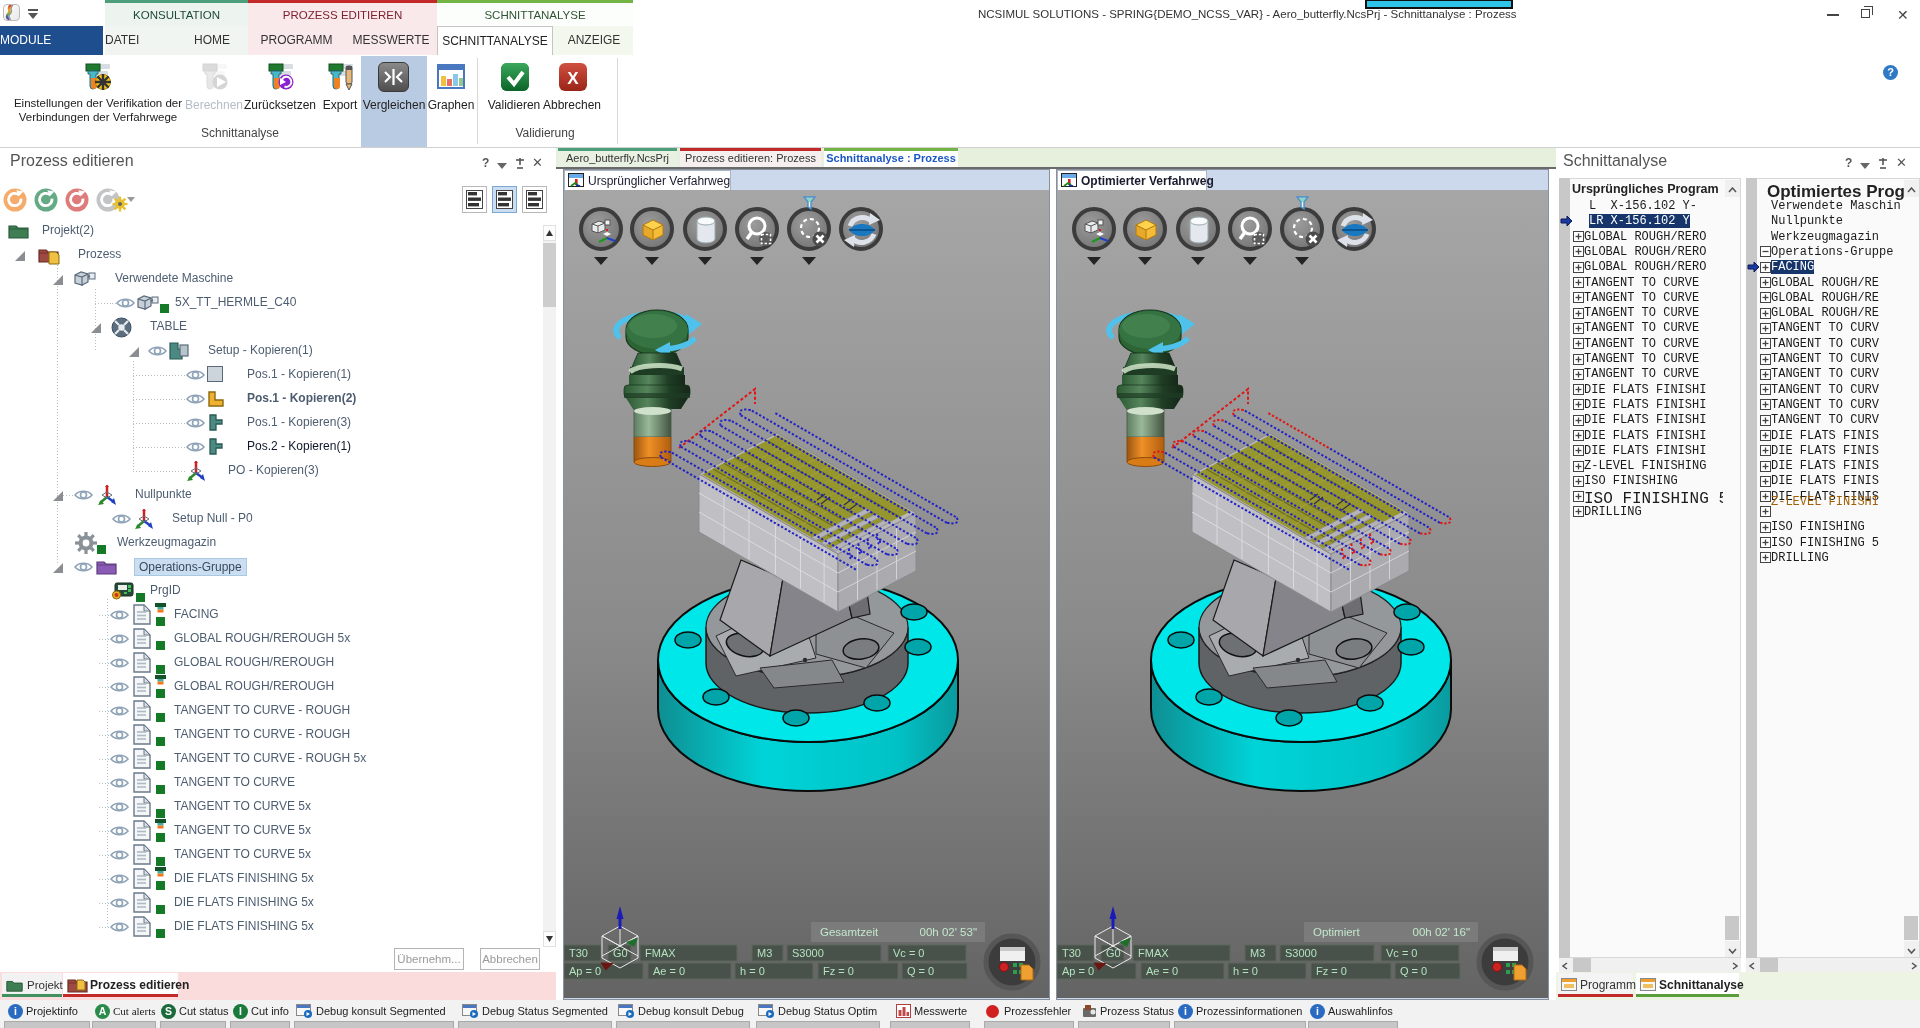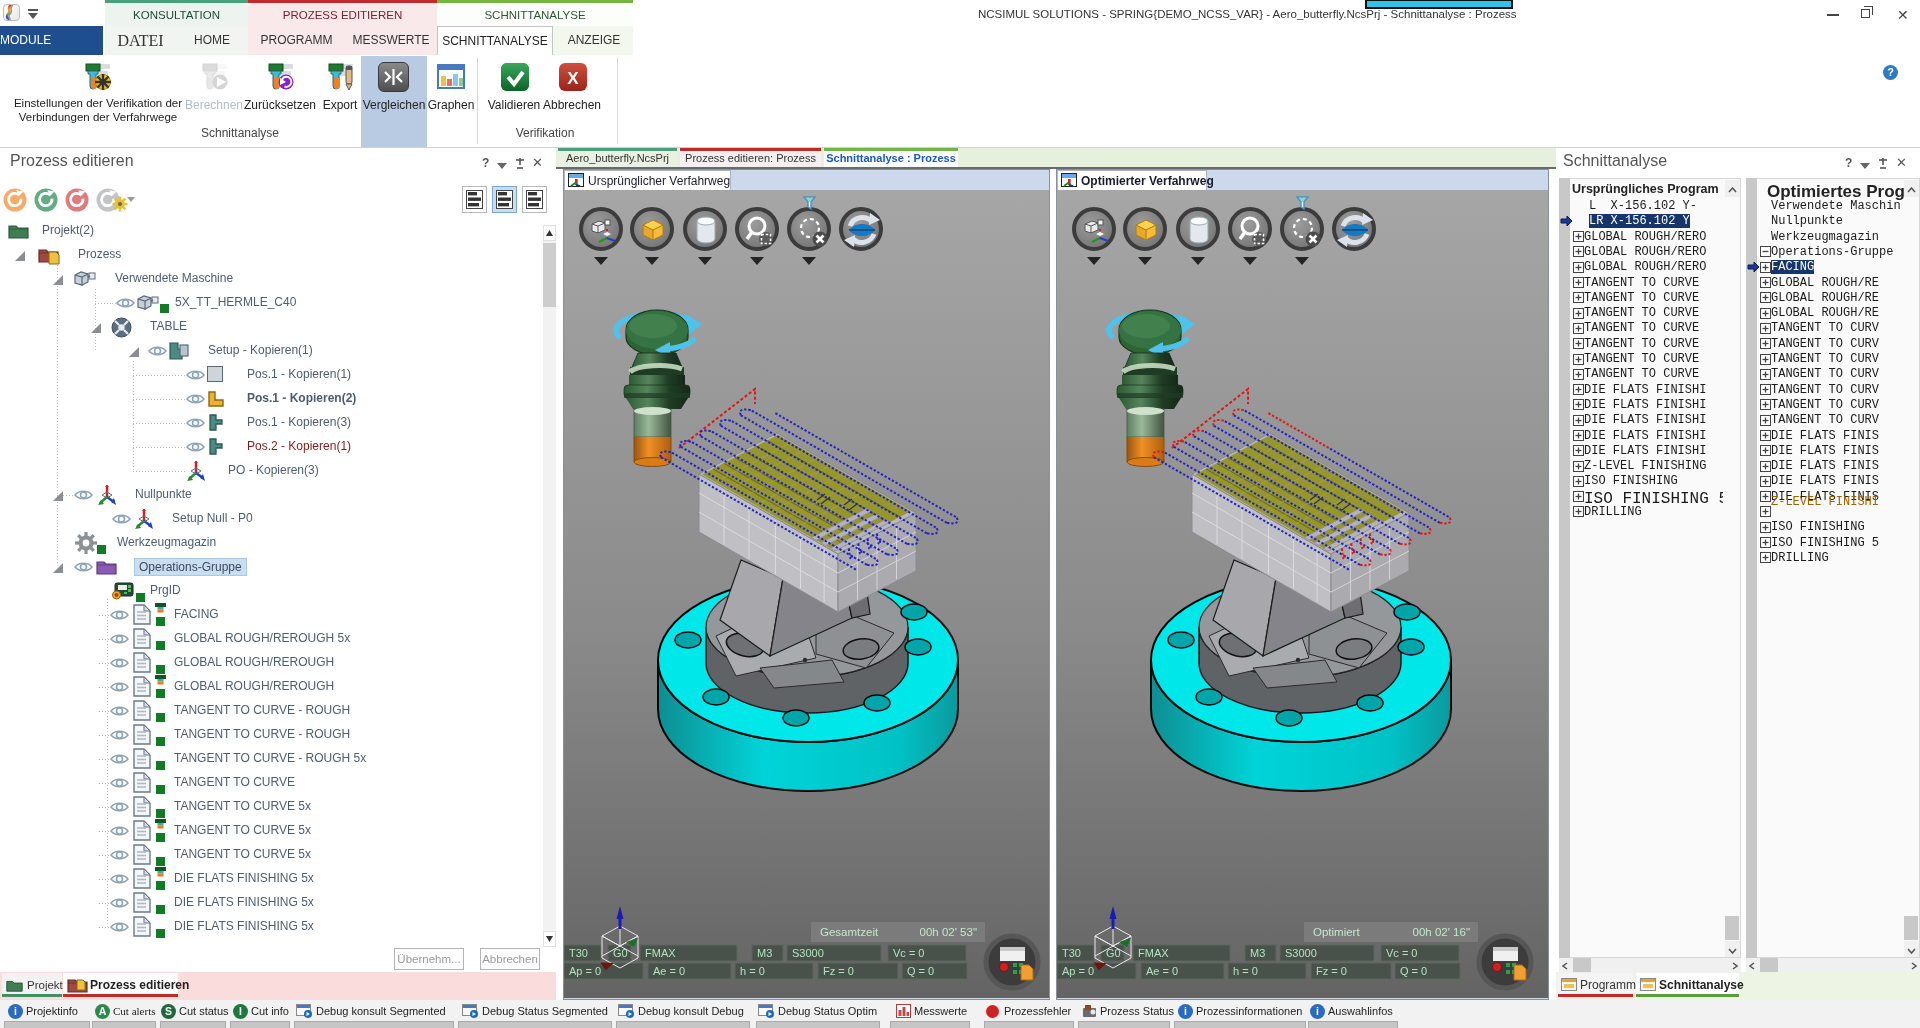--- a/index.html
+++ b/index.html
@@ -38,21 +38,21 @@
 <div class="abs" style="left:1827px;top:14px;width:12px;height:2px;background:#444;"></div>
 <div class="abs" style="left:1861px;top:9px;width:9px;height:9px;border:1.5px solid #444;background:#fff;"></div>
 <div class="abs" style="left:1864px;top:6px;width:9px;height:9px;border:1.5px solid #444;border-bottom:none;border-left:none;"></div>
 <div class="abs" style="left:1897px;top:7px;font-size:14px;color:#444;">✕</div>
 
 <div class="abs" style="left:0;top:26px;width:1920px;height:29px;background:#fff;"></div>
 <div class="abs" style="left:105px;top:26px;width:143px;height:29px;background:#f0f5f1;"></div>
 <div class="abs" style="left:248px;top:26px;width:189px;height:29px;background:#f9e9ea;"></div>
 <div class="abs" style="left:437px;top:26px;width:196px;height:29px;background:#f3f8ef;"></div>
 <div class="abs" style="left:0;top:26px;width:103px;height:29px;background:#1f4e8e;color:#fff;text-align:left;line-height:29px;font-size:12px;">MODULE</div>
-<div class="abs ttext" style="left:105px;top:26px;width:71px;text-align:center;line-height:29px;font-size:16px;font-family:Liberation Serif, serif;">DATEI</div>
+<div class="abs ttext" style="left:105px;top:26px;width:71px;text-align:left;line-height:29px;font-size:12px;">DATEI</div>
 <div class="abs ttext" style="left:176px;top:26px;width:72px;text-align:center;line-height:29px;font-size:12px;">HOME</div>
 <div class="abs ttext" style="left:248px;top:26px;width:97px;text-align:center;line-height:29px;font-size:12px;">PROGRAMM</div>
 <div class="abs ttext" style="left:345px;top:26px;width:92px;text-align:center;line-height:29px;font-size:12px;">MESSWERTE</div>
 <div class="abs" style="left:437px;top:26px;width:116px;height:29px;background:#fff;border:1px solid #c4c4c4;border-bottom:none;text-align:center;line-height:28px;font-size:12px;color:#222;">SCHNITTANALYSE</div>
 <div class="abs ttext" style="left:553px;top:26px;width:82px;text-align:center;line-height:29px;font-size:12px;">ANZEIGE</div>
 
 <div class="abs" style="left:0;top:55px;width:1920px;height:93px;background:#fff;border-bottom:1px solid #d0d0d0;"></div>
 <div class="abs" style="left:361px;top:56px;width:66px;height:91px;background:#b9cbe2;"></div>
 <svg class="abs" style="left:83px;top:62px;" width="30" height="30" viewBox="0 0 30 30">
 <g opacity="1">
@@ -151,21 +151,21 @@
   </svg>
 <div class="abs" style="left:5px;top:97px;width:186px;font-size:11.5px;color:#222;text-align:center;line-height:1.2;">Einstellungen der Verifikation der Verbindungen der Verfahrwege</div>
 <div class="abs" style="left:183px;top:98px;width:62px;font-size:12px;color:#b4bcc4;text-align:center;">Berechnen</div>
 <div class="abs" style="left:240px;top:98px;width:80px;font-size:12px;color:#222;text-align:center;">Zurücksetzen</div>
 <div class="abs" style="left:318px;top:98px;width:44px;font-size:12px;color:#222;text-align:center;">Export</div>
 <div class="abs" style="left:359px;top:98px;width:70px;font-size:12px;color:#222;text-align:center;">Vergleichen</div>
 <div class="abs" style="left:426px;top:98px;width:50px;font-size:12px;color:#222;text-align:center;">Graphen</div>
 <div class="abs" style="left:483px;top:98px;width:62px;font-size:12px;color:#222;text-align:center;">Validieren</div>
 <div class="abs" style="left:541px;top:98px;width:62px;font-size:12px;color:#222;text-align:center;">Abbrechen</div>
 <div class="abs" style="left:175px;top:126px;width:130px;font-size:12px;color:#444;text-align:center;">Schnittanalyse</div>
-<div class="abs" style="left:480px;top:126px;width:130px;font-size:12px;color:#444;text-align:center;">Verifikation</div>
+<div class="abs" style="left:480px;top:126px;width:130px;font-size:12px;color:#444;text-align:center;">Validierung</div>
 <div class="abs" style="left:477px;top:58px;width:1px;height:86px;background:#d8d8d8;"></div>
 <div class="abs" style="left:617px;top:58px;width:1px;height:86px;background:#d8d8d8;"></div>
 <div class="abs" style="left:1883px;top:65px;width:15px;height:15px;border-radius:50%;background:#2e7ac4;color:#fff;font-size:11px;font-weight:bold;text-align:center;line-height:15px;">?</div>
 
 <div class="abs" style="left:0;top:148px;width:556px;height:852px;background:#fff;"></div>
 <div class="abs" style="left:10px;top:152px;font-size:16px;color:#555;">Prozess editieren</div>
 <div class="abs" style="left:482px;top:156px;font-size:12px;color:#555;font-weight:bold;">?</div>
 <svg class="abs" style="left:496px;top:162px" width="12" height="8">
     <polygon points="1,1 11,1 6,7" fill="#666"></polygon>
   </svg>
@@ -339,21 +339,21 @@
 <path d="M2,2 h6 v5 h6 v4 h-6 v6 h-6 Z" fill="#4a8a82" stroke="#2a5a54" stroke-width="1.3"></path>
   </svg>
 <div class="abs" style="left:247px;top:415px;font-size:12px;color:#4d5d70;">Pos.1 - Kopieren(3)</div>
 <svg class="abs" style="left:186px;top:441px" width="19" height="12" viewBox="0 0 19 12">
 <path d="M1,6 C5,1 14,1 18,6 C14,11 5,11 1,6 Z" fill="none" stroke="#8fa3b8" stroke-width="1.6"></path>
 <circle cx="9.5" cy="6" r="3" fill="none" stroke="#8fa3b8" stroke-width="1.6"></circle>
   </svg>
 <svg class="abs" style="left:208px;top:437px" width="16" height="19" viewBox="0 0 16 19">
 <path d="M2,2 h6 v5 h6 v4 h-6 v6 h-6 Z" fill="#4a8a82" stroke="#2a5a54" stroke-width="1.3"></path>
   </svg>
-<div class="abs" style="left:247px;top:439px;font-size:12px;color:#7f1d1d;">Pos.2 - Kopieren(1)</div>
+<div class="abs" style="left:247px;top:439px;font-size:12px;color:#0f172a;">Pos.2 - Kopieren(1)</div>
 <svg class="abs" style="left:186px;top:461px" width="20" height="22" viewBox="0 0 20 22">
 <polygon points="8,2 12,2 10,-1" fill="#d02020"></polygon>
     <line x1="10" y1="2" x2="10" y2="12" stroke="#d02020" stroke-width="2.5"></line>
 <line x1="10" y1="12" x2="3" y2="18" stroke="#2a8a2a" stroke-width="2.5"></line>
     <polygon points="4,15 1,20 7,19" fill="#2a8a2a"></polygon>
 <line x1="10" y1="12" x2="17" y2="17" stroke="#2040c0" stroke-width="2.5"></line>
     <polygon points="14,17 19,20 17,13" fill="#2040c0"></polygon>
 <path d="M5,10 l5,-3 l5,3 l-5,3 Z" fill="none" stroke="#607080" stroke-width="1"></path>
   </svg>
 <div class="abs" style="left:228px;top:463px;font-size:12px;color:#4d5d70;">PO - Kopieren(3)</div>

